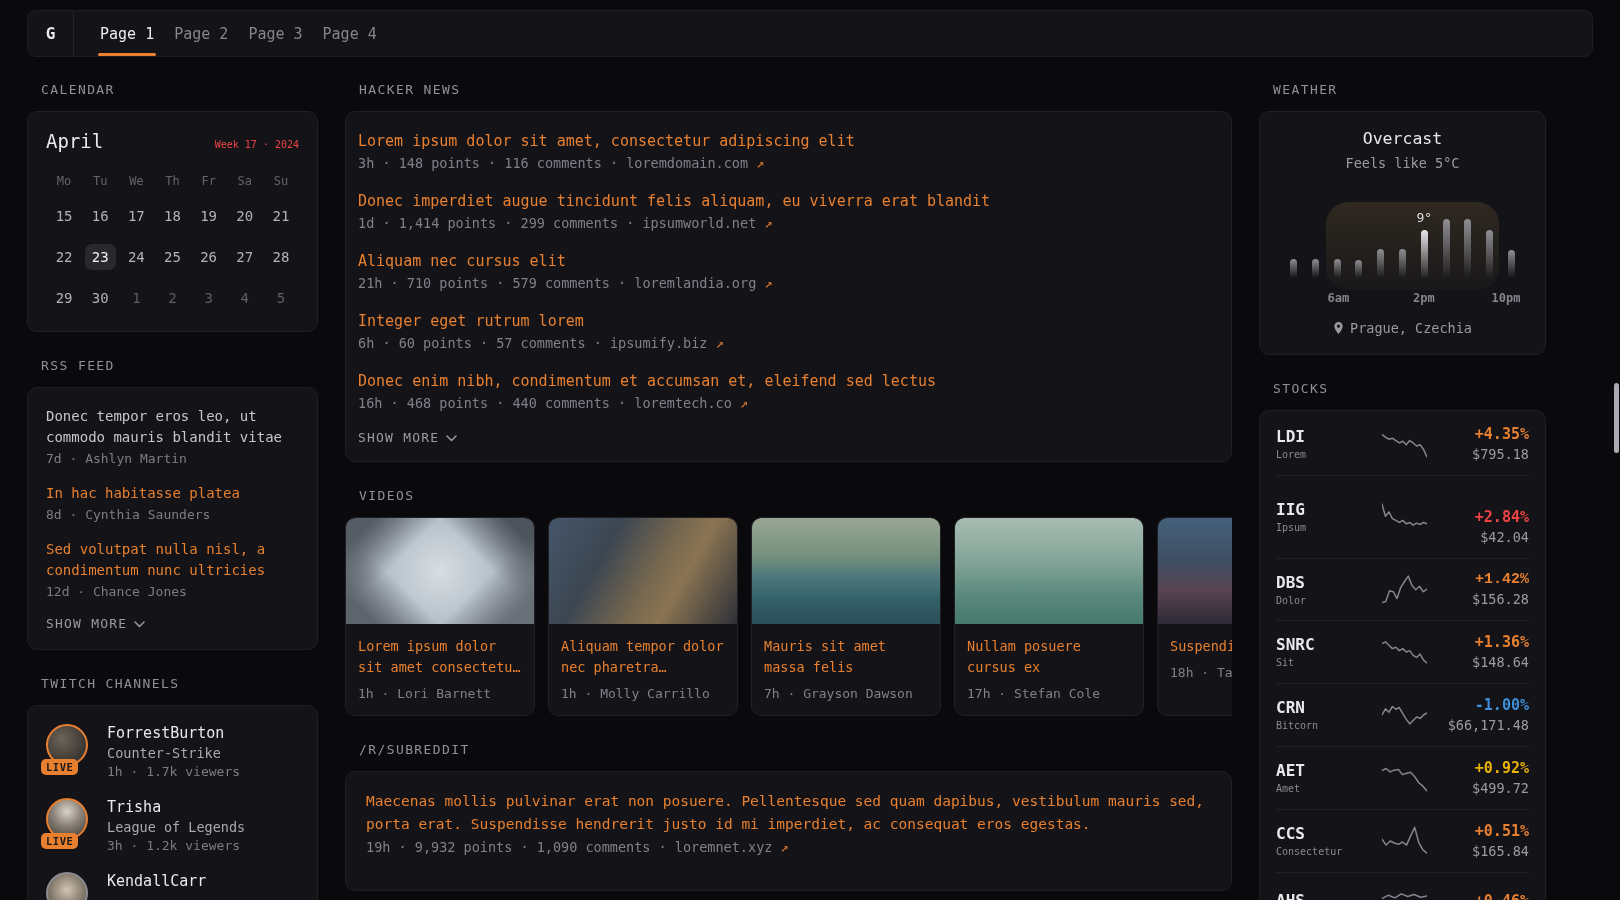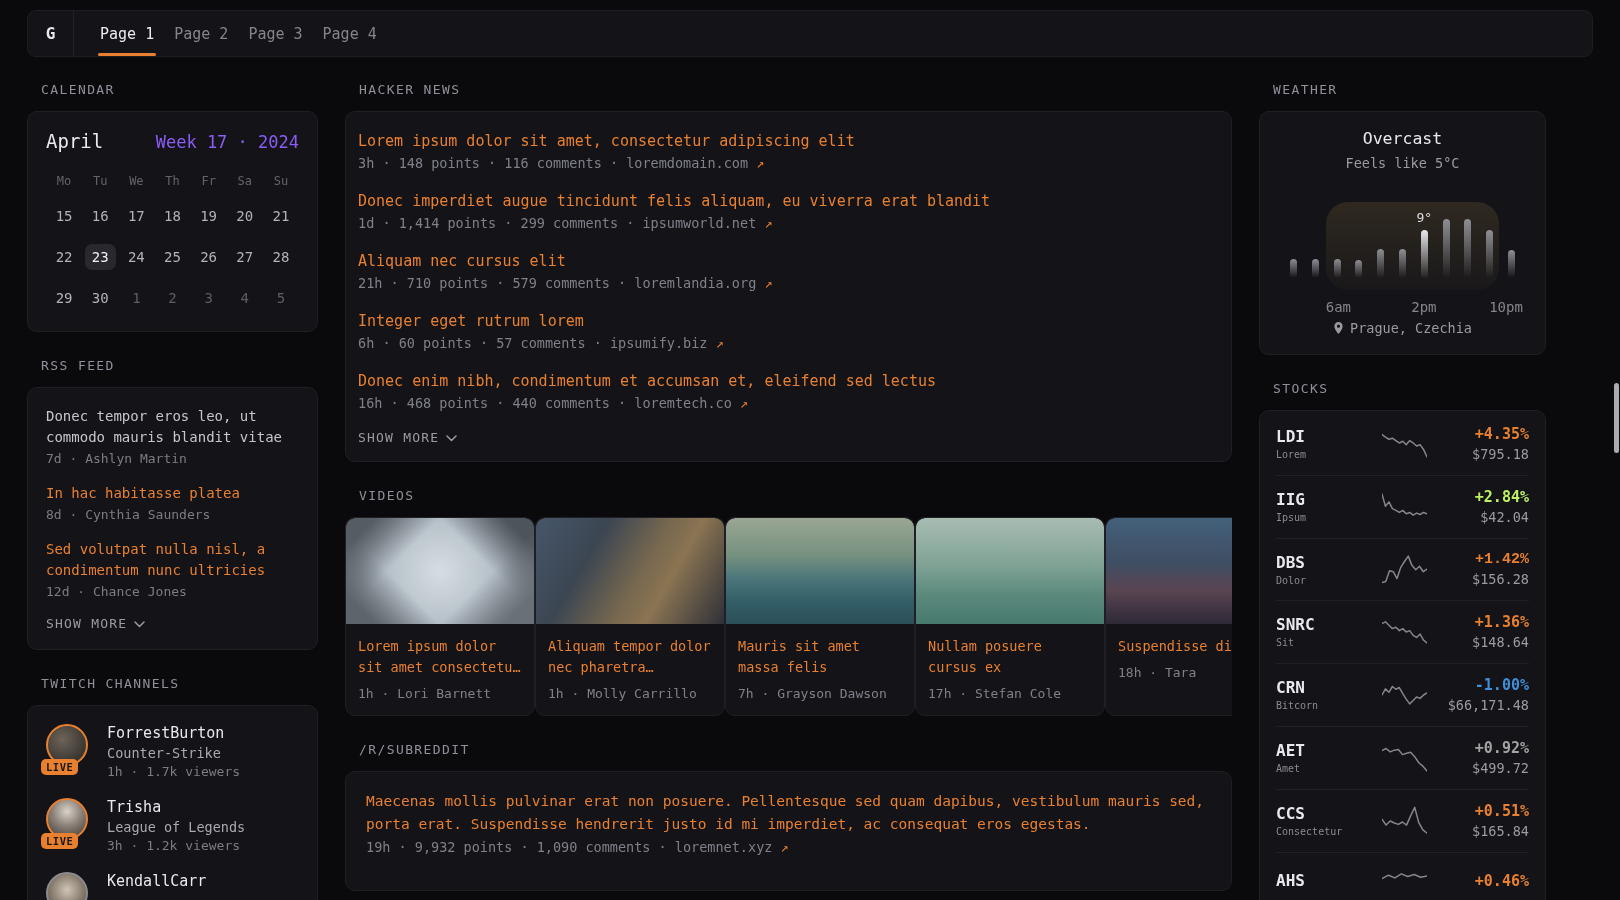--- a/index.html
+++ b/index.html
@@ -41,21 +41,21 @@
     margin:26px 0 14px 14px; white-space:nowrap;
   }
   .col > .section-title:first-child { margin-top:12px; }
   .card {
     background:#131318; border:1px solid #1f1f25; border-radius:10px;
   }
   
   .cal { padding:18px 18px 20px; }
   .cal-head { display:flex; justify-content:space-between; align-items:baseline; }
   .cal-month { color:#e9e9ed; font-size:19px; }
-  .cal-week { color:#8b5cf6; font-size:17px; }
+  .cal-week { color:#ef4444; font-size:10px; }
   .cal-row { display:grid; grid-template-columns:repeat(7,1fr); margin-top:15px; }
   .cal-row.wd { margin-top:22px; }
   .cal-cell { display:flex; justify-content:center; }
   .wdname { color:#63636b; font-size:12px; }
   .dnum {
     color:#b2b2ba; font-size:14px; padding:5px 0; width:31px; text-align:center;
     border-radius:7px;
   }
   .dnum.mut { color:#5e5e66; }
   .dnum.sel { background:#28282e; color:#f1f1f5; }
@@ -91,21 +91,21 @@
   .tw-meta { color:#7c7c84; font-size:13px; margin-top:3px; }
   
   .hn { padding:18px 12px 16px; }
   .hn-item { margin-bottom:19px; }
   .hn-title { color:#e8802f; font-size:15px; line-height:22px; cursor:pointer; }
   .hn-meta { color:#80808a; font-size:13.5px; margin-top:3px; }
   .arrow { color:#e8802f; }
   .reddit { padding:18px 20px 16px; }
   .reddit .hn-title { font-size:14.5px; line-height:23px; }
   
-  .vid-row { display:flex; gap:0; overflow:hidden; }
+  .vid-row { display:flex; gap:13px; overflow:hidden; }
   .vid-card { width:190px; flex:none; overflow:hidden; cursor:pointer; }
   .thumb { width:100%; height:106px; border-radius:9px 9px 0 0; }
   .t1 { background:
         linear-gradient(45deg,#5e646b 10%,rgba(0,0,0,0) 32%),
         linear-gradient(-45deg,#6a7078 10%,rgba(0,0,0,0) 32%),
         linear-gradient(135deg,#565c63 10%,rgba(0,0,0,0) 32%),
         linear-gradient(-135deg,#4e545b 10%,rgba(0,0,0,0) 32%),
         radial-gradient(circle at 50% 50%,#d6dee3 0%,#b2bcc4 55%,#8a949c 100%); }
   .t2 { background:linear-gradient(120deg,#46566a 0%,#3c4652 30%,#77684f 55%,#8a7452 68%,#2e3038 100%); }
   .t3 { background:linear-gradient(180deg,#9aa694 0%,#76917f 35%,#49757a 58%,#335f68 78%,#2b4f58 100%); }
@@ -134,21 +134,21 @@
     background:linear-gradient(180deg,#8e8e94 0%,rgba(70,70,76,0) 100%);
   }
   .wbar.now { background:linear-gradient(180deg,#e8e8ec 0%,rgba(140,140,146,0.05) 100%); }
   .w-blabel {
     position:absolute; bottom:100%; left:50%; transform:translateX(-50%);
     margin-bottom:5px; color:#dededf; font-size:13px; white-space:nowrap;
   }
   .w-times { position:relative; height:16px; margin:9px 12px 0; }
   .w-time {
     position:absolute; transform:translateX(-50%);
-    color:#85858d; font-size:14px; top:12px; white-space:nowrap;
+    color:#85858d; font-size:12px; top:4px; white-space:nowrap;font-weight:bold;
   }
   .w-loc {
     margin-top:17px; display:flex; justify-content:center; align-items:center; gap:6px;
     color:#9a9aa2; font-size:13.5px;
   }
   
   .stocks { padding:2px 16px; }
   .stk-row {
     display:flex; align-items:center; gap:10px;
     padding:12px 0 13px; border-bottom:1px solid #202027; cursor:pointer;
@@ -611,21 +611,21 @@
           <div class="stk-left">
             <div class="stk-ticker">IIG</div>
             <div class="stk-name">Ipsum</div>
           </div>
           <div class="stk-spark">
             <svg viewBox="0 0 100 100" preserveAspectRatio="none">
               <polyline points="0.0,12 7.7,48 15.4,35 23.1,55 30.8,60 38.5,66 46.2,60 53.8,70 61.5,66 69.2,74 76.9,68 84.6,72 92.3,66 100.0,70" fill="none" stroke="#85858d" stroke-width="1.5" vector-effect="non-scaling-stroke" stroke-linejoin="round" stroke-linecap="round"></polyline>
             </svg>
           </div>
           <div class="stk-right">
-            <div class="stk-change" style="color: #bef264;">+2.84%</div>
+            <div class="stk-change" style="color: #ef4444; margin-top: 20px;">+2.84%</div>
             <div class="stk-price">$42.04</div>
           </div>
         </div>
 
         <div class="stk-row">
           <div class="stk-left">
             <div class="stk-ticker">DBS</div>
             <div class="stk-name">Dolor</div>
           </div>
           <div class="stk-spark">
@@ -675,21 +675,21 @@
           <div class="stk-left">
             <div class="stk-ticker">AET</div>
             <div class="stk-name">Amet</div>
           </div>
           <div class="stk-spark">
             <svg viewBox="0 0 100 100" preserveAspectRatio="none">
               <polyline points="0.0,28 9.1,22 18.2,32 27.3,27 36.4,25 45.5,40 54.5,36 63.6,33 72.7,46 81.8,64 90.9,74 100.0,88" fill="none" stroke="#85858d" stroke-width="1.5" vector-effect="non-scaling-stroke" stroke-linejoin="round" stroke-linecap="round"></polyline>
             </svg>
           </div>
           <div class="stk-right">
-            <div class="stk-change" style="color: #a3a3a3;">+0.92%</div>
+            <div class="stk-change" style="color: #eab308;">+0.92%</div>
             <div class="stk-price">$499.72</div>
           </div>
         </div>
 
         <div class="stk-row">
           <div class="stk-left">
             <div class="stk-ticker">CCS</div>
             <div class="stk-name">Consectetur</div>
           </div>
           <div class="stk-spark">

